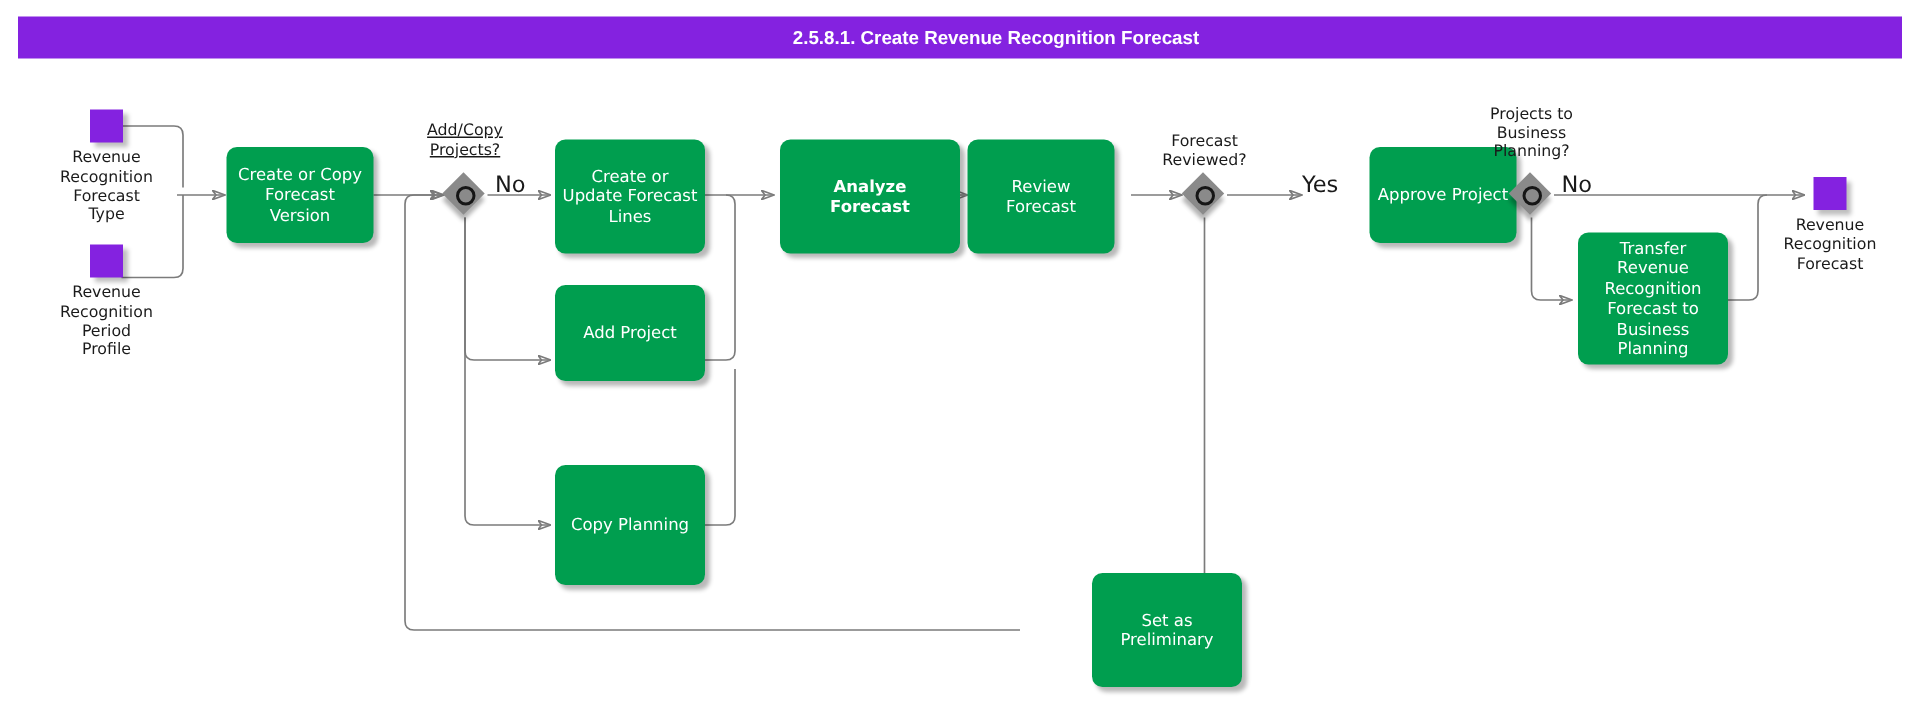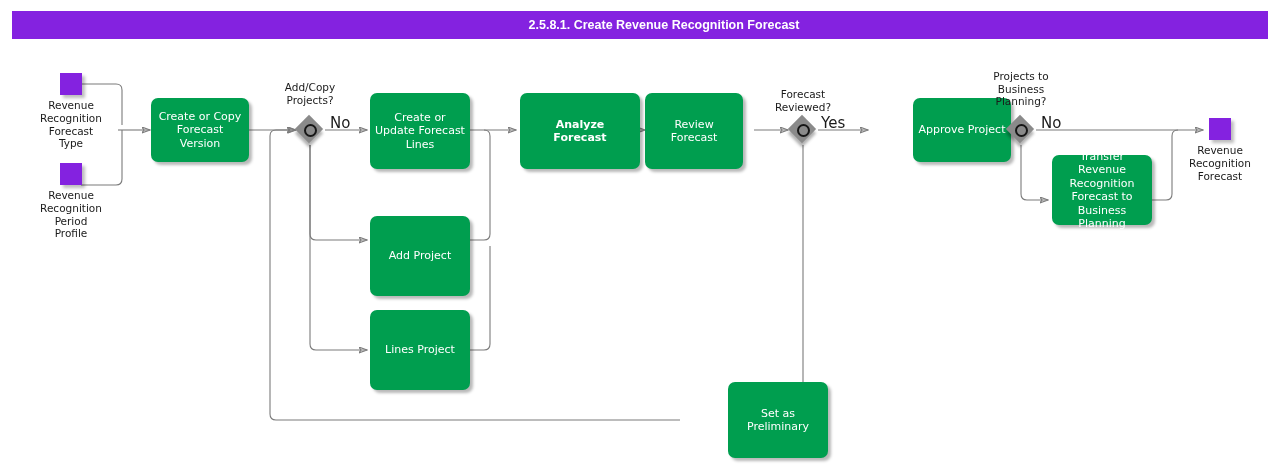--- a/index.html
+++ b/index.html
@@ -230,70 +230,70 @@
     <span>Create or Copy
 Forecast Version</span>
   </div>
 
   <div class="proc" style="left:370px; top:93px; width:100px; height:76px;justify-content:center;">
     <span>Create or
 Update Forecast
 Lines</span>
   </div>
 
-  <div class="proc" style="left:370px; top:216px; width:100px; height:80px;">
+  <div class="proc" style="left:370px; top:190px; width:100px; height:64px;">
     <span>Add Project</span>
   </div>
 
   <div class="proc" style="left:370px; top:310px; width:100px; height:80px;">
-    <span>Lines Project</span>
+    <span>Copy Planning</span>
   </div>
 
   <div class="proc" style="left:520px; top:93px; width:120px; height:76px;font-weight:bold;">
     <span>Analyze
 Forecast</span>
   </div>
 
   <div class="proc" style="left:645px; top:93px; width:98px; height:76px;">
     <span>Review Forecast</span>
   </div>
 
   <div class="proc" style="left:871px; top:98px; width:98px; height:64px;margin-left:42px;">
     <span>Approve Project</span>
   </div>
 
-  <div class="proc" style="left:1052px; top:155px; width:100px; height:70px;">
+  <div class="proc" style="left:1052px; top:155px; width:100px; height:88px;">
     <span>Transfer
 Revenue
 Recognition
 Forecast to
 Business
 Planning</span>
   </div>
 
   <div class="proc" style="left:681px; top:382px; width:100px; height:76px;margin-left:47px;">
     <span>Set as
 Preliminary</span>
   </div>
 
-  <div class="gw-label" style="left:266px; top:81px; width:88px;">Add/Copy
+  <div class="gw-label" style="left:266px; top:81px; width:88px;text-decoration:underline;">Add/Copy
 Projects?</div>
   <div class="gateway" style="left:296px; top:116px;">
     <div class="dia"></div>
     <div class="ring"></div>
   </div>
   <div class="edge-label" style="left:330px; top:114px;">No</div>
 
   <div class="gw-label" style="left:759px; top:88px; width:88px;">Forecast
 Reviewed?</div>
   <div class="gateway" style="left:789px; top:116px;">
     <div class="dia"></div>
     <div class="ring"></div>
   </div>
-  <div class="edge-label" style="left:821px; top:114px;">Yes</div>
+  <div class="edge-label" style="left:868px; top:114px;">Yes</div>
 
   <div class="gw-label" style="left:969px; top:70px; width:104px;">Projects to
 Business
 Planning?</div>
   <div class="gateway" style="left:1007px; top:116px;">
     <div class="dia"></div>
     <div class="ring"></div>
   </div>
   <div class="edge-label" style="left:1041px; top:114px;">No</div>
 

